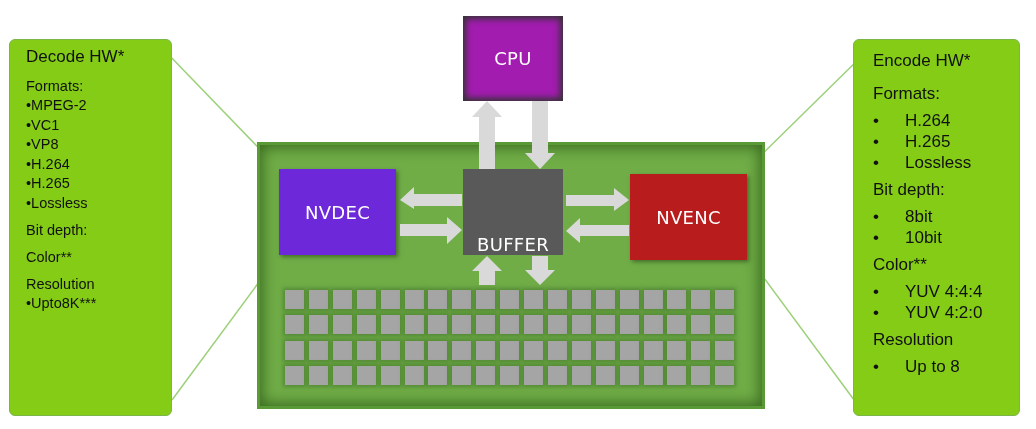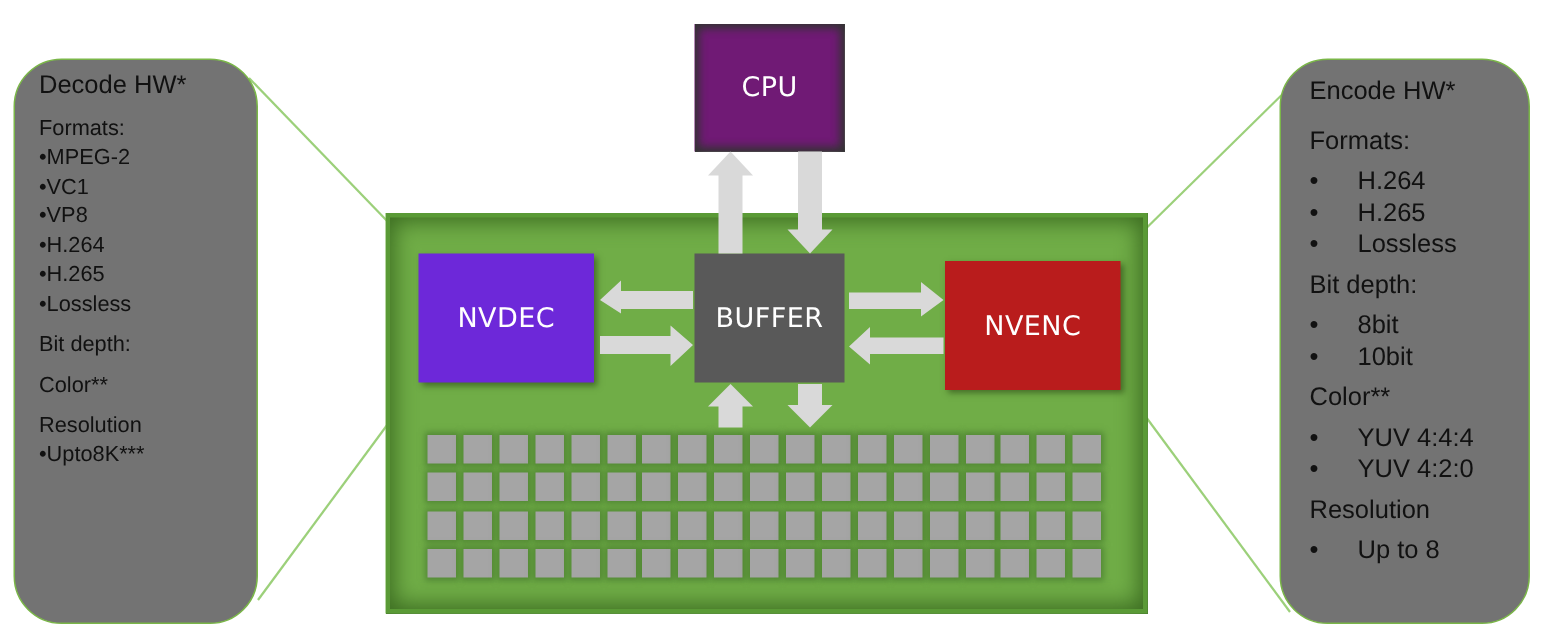--- a/index.html
+++ b/index.html
@@ -1,19 +1,19 @@
 <!DOCTYPE html>
 <html><head>
 <meta charset="utf-8">
 <style>
   html, body { margin: 0; padding: 0; background: #ffffff; }
   body { width: 1036px; height: 429px; position: relative; overflow: hidden; font-family: "Liberation Sans", sans-serif; }
   .callout {
     position: absolute; box-sizing: border-box;
-    border: 1.5px solid #7ab648; border-radius: 32px; background: #737373;
+    border: 1.5px solid #7ab648; border-radius: 6px; background: #84cc16;
     color: #111; font-family: "Liberation Sans", sans-serif;
   }
   #decode { left: 9px; top: 39px; width: 163px; height: 377px; padding: 7px 0 0 16px; }
   #encode { left: 853px; top: 39px; width: 167px; height: 377px; padding: 11px 0 0 19px; }
   .callout .title { font-size: 17px; line-height: 20px; margin-bottom: 10px; }
   #decode .sec-label { font-size: 14.5px; line-height: 19px; }
   #decode .item { font-size: 14.5px; line-height: 19.5px; }
   #decode .sec { margin-bottom: 8px; }
   #encode .title { font-size: 17px; margin-bottom: 12px; }
   #encode .sec-label { font-size: 17px; line-height: 21px; margin-bottom: 6px; }
@@ -25,22 +25,22 @@
     position: absolute; left: 257px; top: 142px; width: 508px; height: 267px;
     background: #70ad47;
     box-shadow: inset 0 0 0 3px #5a9a36, inset 0 0 14px 6px #3d6e22;
   }
   .block {
     position: absolute; display: flex; align-items: center; justify-content: center;
     color: #ffffff; font-family: "DejaVu Sans", sans-serif; font-size: 18px; letter-spacing: 0.3px;
   }
   #nvdec { left: 279px; top: 169px; width: 117px; height: 86px; background: #6d28d9; box-shadow: 2px 2px 4px rgba(40,70,20,0.6); }
   #nvenc { left: 630px; top: 174px; width: 117px; height: 86px; background: #b91c1c; box-shadow: 2px 2px 4px rgba(40,70,20,0.6); }
-  #buffer { left: 463px; top: 169px; width: 100px; height: 86px; background: #595959; }
-  #cpu { left: 463px; top: 16px; width: 100px; height: 85px; background: #701a75;
+  #buffer { left: 463px; top: 169px; width: 100px; height: 86px; background: #595959; align-items: flex-end; }
+  #cpu { left: 463px; top: 16px; width: 100px; height: 85px; background: #a21caf;
          box-shadow: inset 0 0 6px 3px #333333; justify-content: center; }
   #grid { position: absolute; left: 285px; top: 290px; }
   .cell { position: absolute; width: 19px; height: 19px; background: #a5a5a5;
           box-shadow: 0 0 4px 2px rgba(60,110,40,0.55); }
   svg.overlay { position: absolute; left: 0; top: 0; }
 </style>
 </head>
 <body>
 
 <svg class="overlay" width="1036" height="429">

